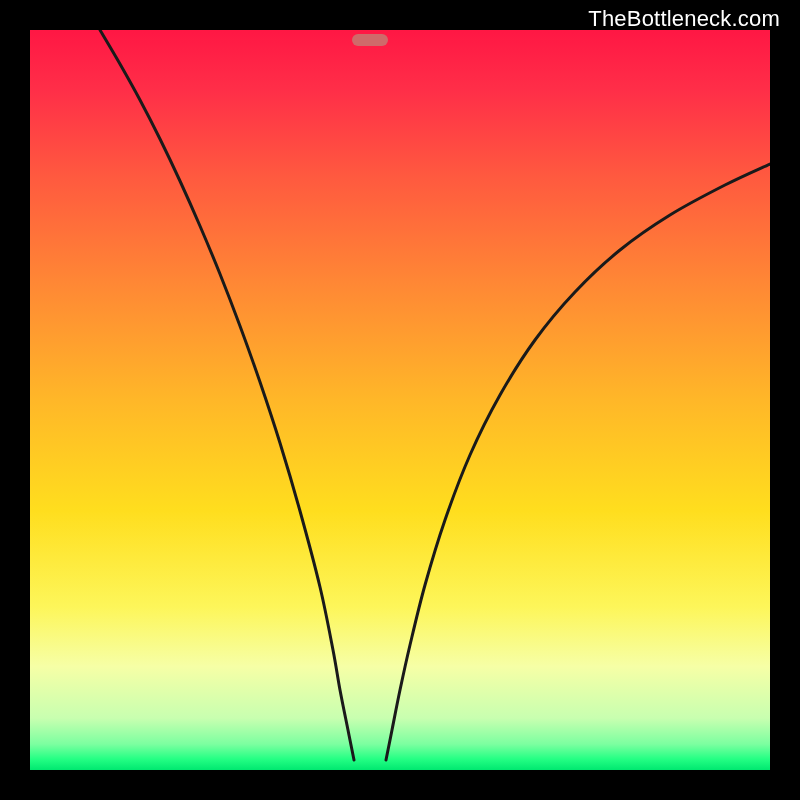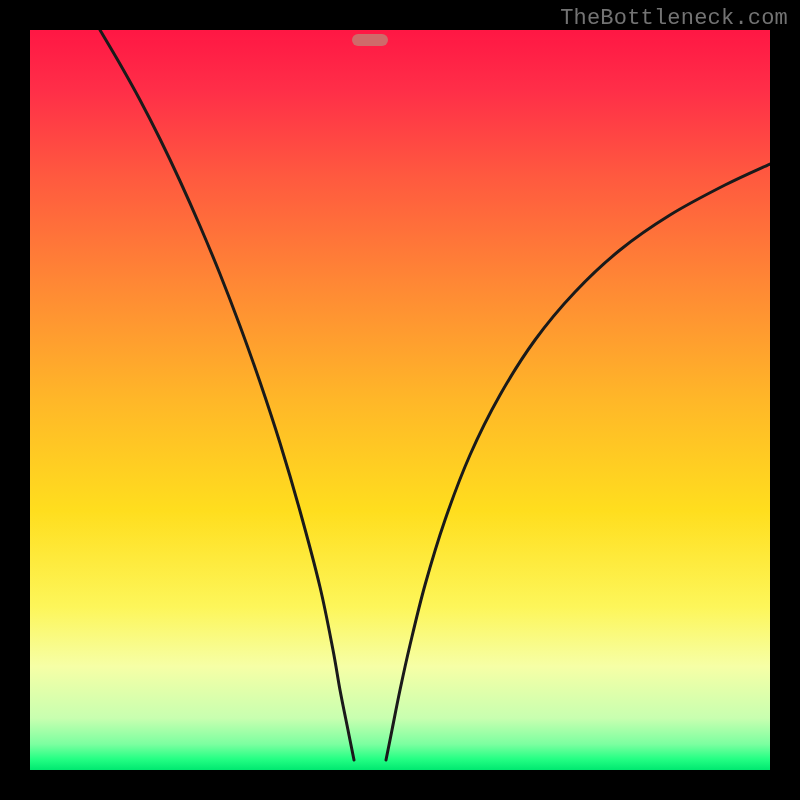--- a/index.html
+++ b/index.html
@@ -32,24 +32,24 @@
   }
   svg.curves {
     position: absolute;
     left: 0; top: 0;
     width: 740px;
     height: 740px;
   }
   .watermark {
     position: absolute;
     top: 6px;
-    right: 12px;
-    font-family: Liberation Mono, monospace;
+    right: 20px;
+    font-family: Liberation Sans, sans-serif;
     font-size: 22px;
-    color: #737373;
+    color: #ffffff;
     letter-spacing: 0.2px;
   }
   .marker {
     position: absolute;
     width: 36px;
     height: 12px;
     border-radius: 6px;
   }
 </style>
 </head>

